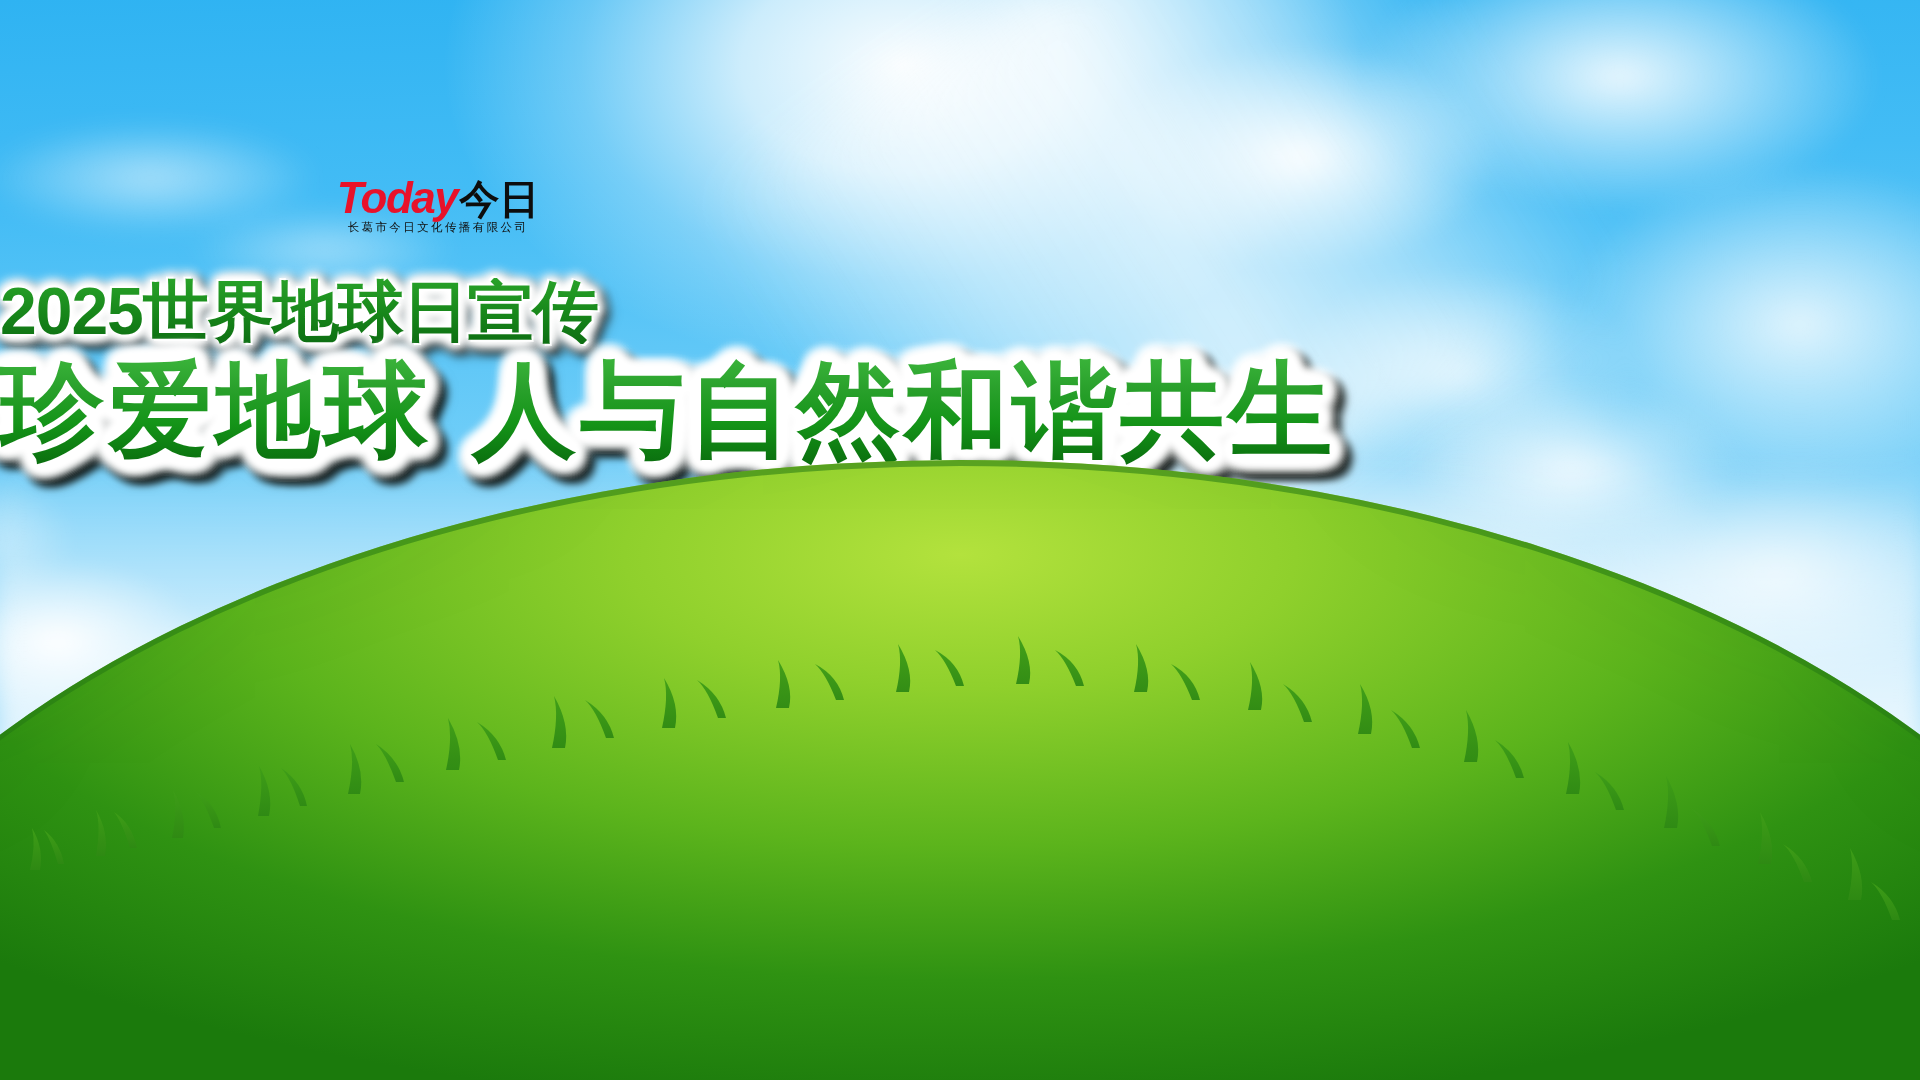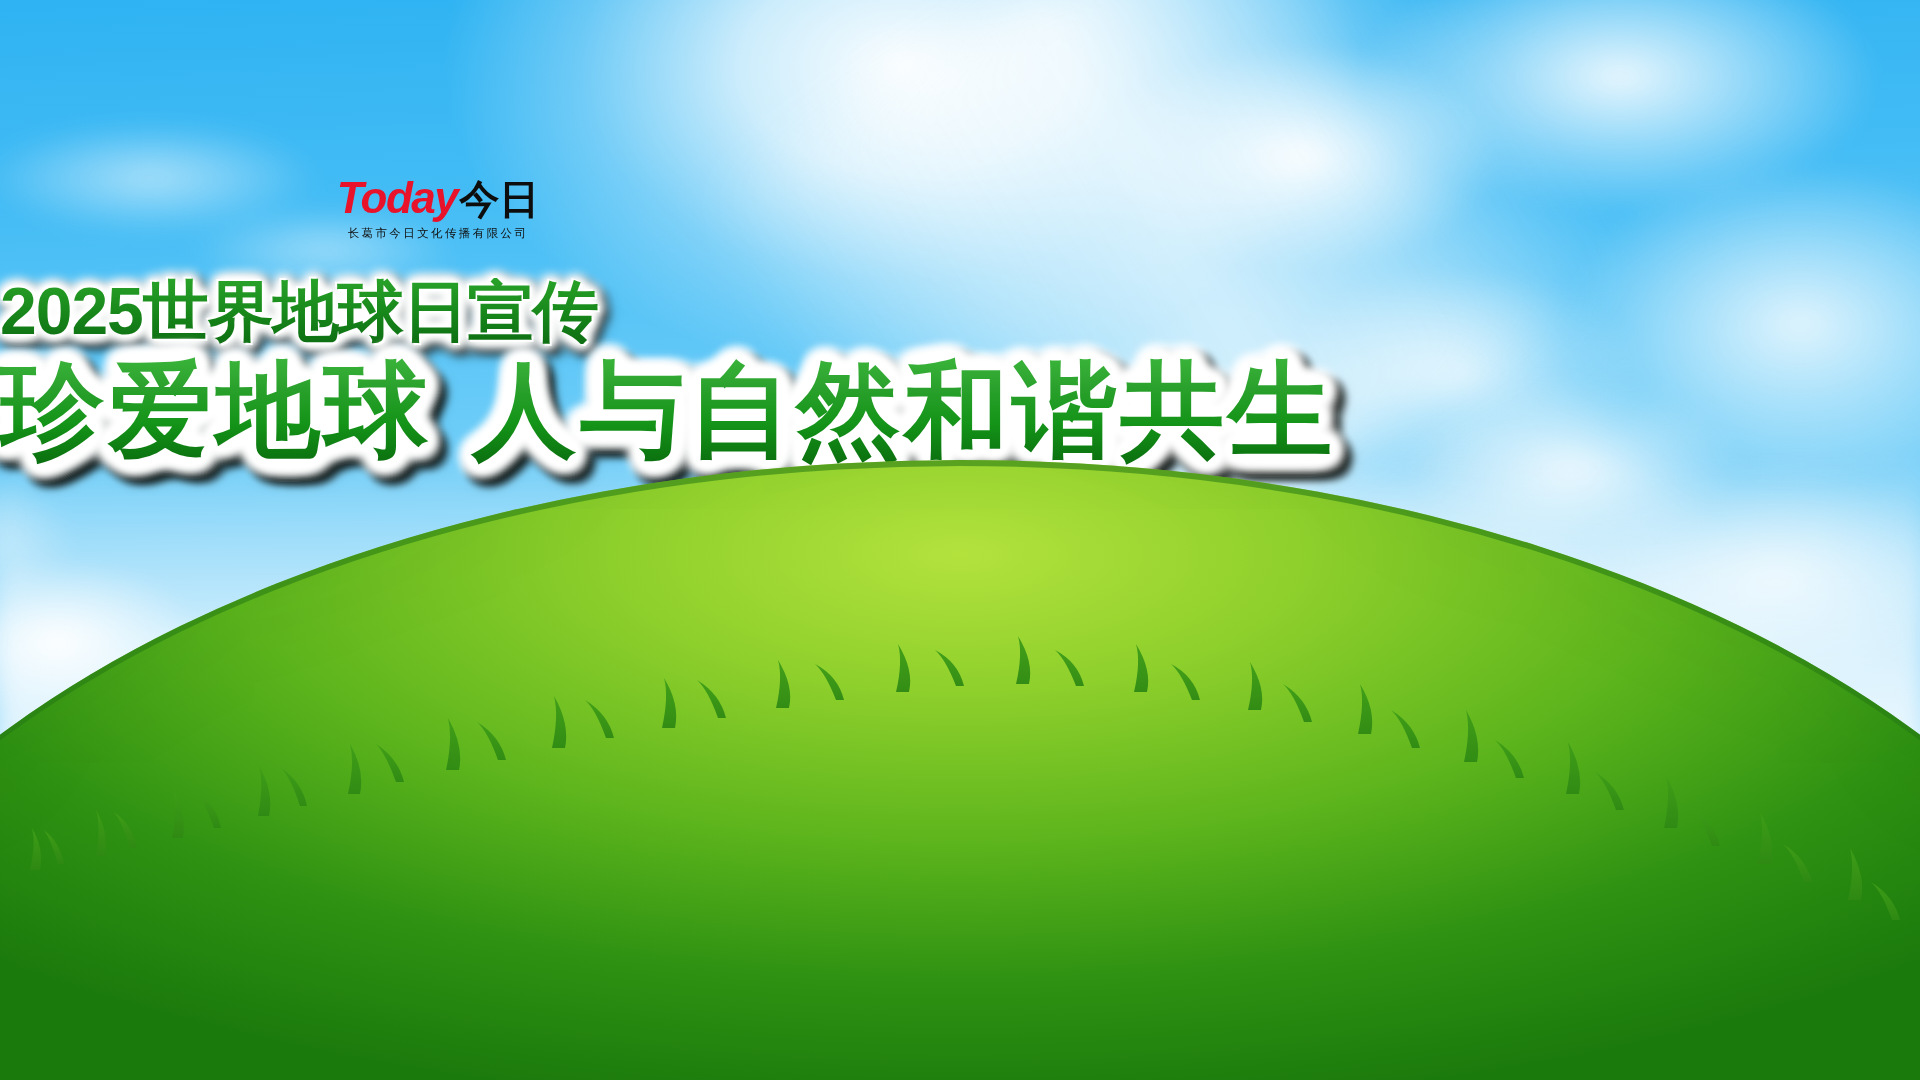--- a/index.html
+++ b/index.html
@@ -91,21 +91,20 @@
     user-select:none;
   }
   .logo-main {
     font-size:44px; font-weight:bold; font-style:italic;
     letter-spacing:-1.5px; line-height:1;
     white-space:nowrap;
   }
   .logo-today { color:#e8122a; }
   .logo-cn    { color:#0d0d0d; font-style:normal; font-size:40px; letter-spacing:0px; margin-left:2px;}
   .logo-sub {
-    margin-top:6px;
     font-size:11.5px; color:#111; letter-spacing:2.4px;
     white-space:nowrap;
   }
 
   
   .title-block {
     position:absolute; left:0; right:0; top:278px;
     text-align:left;
     user-select:none;
   }

